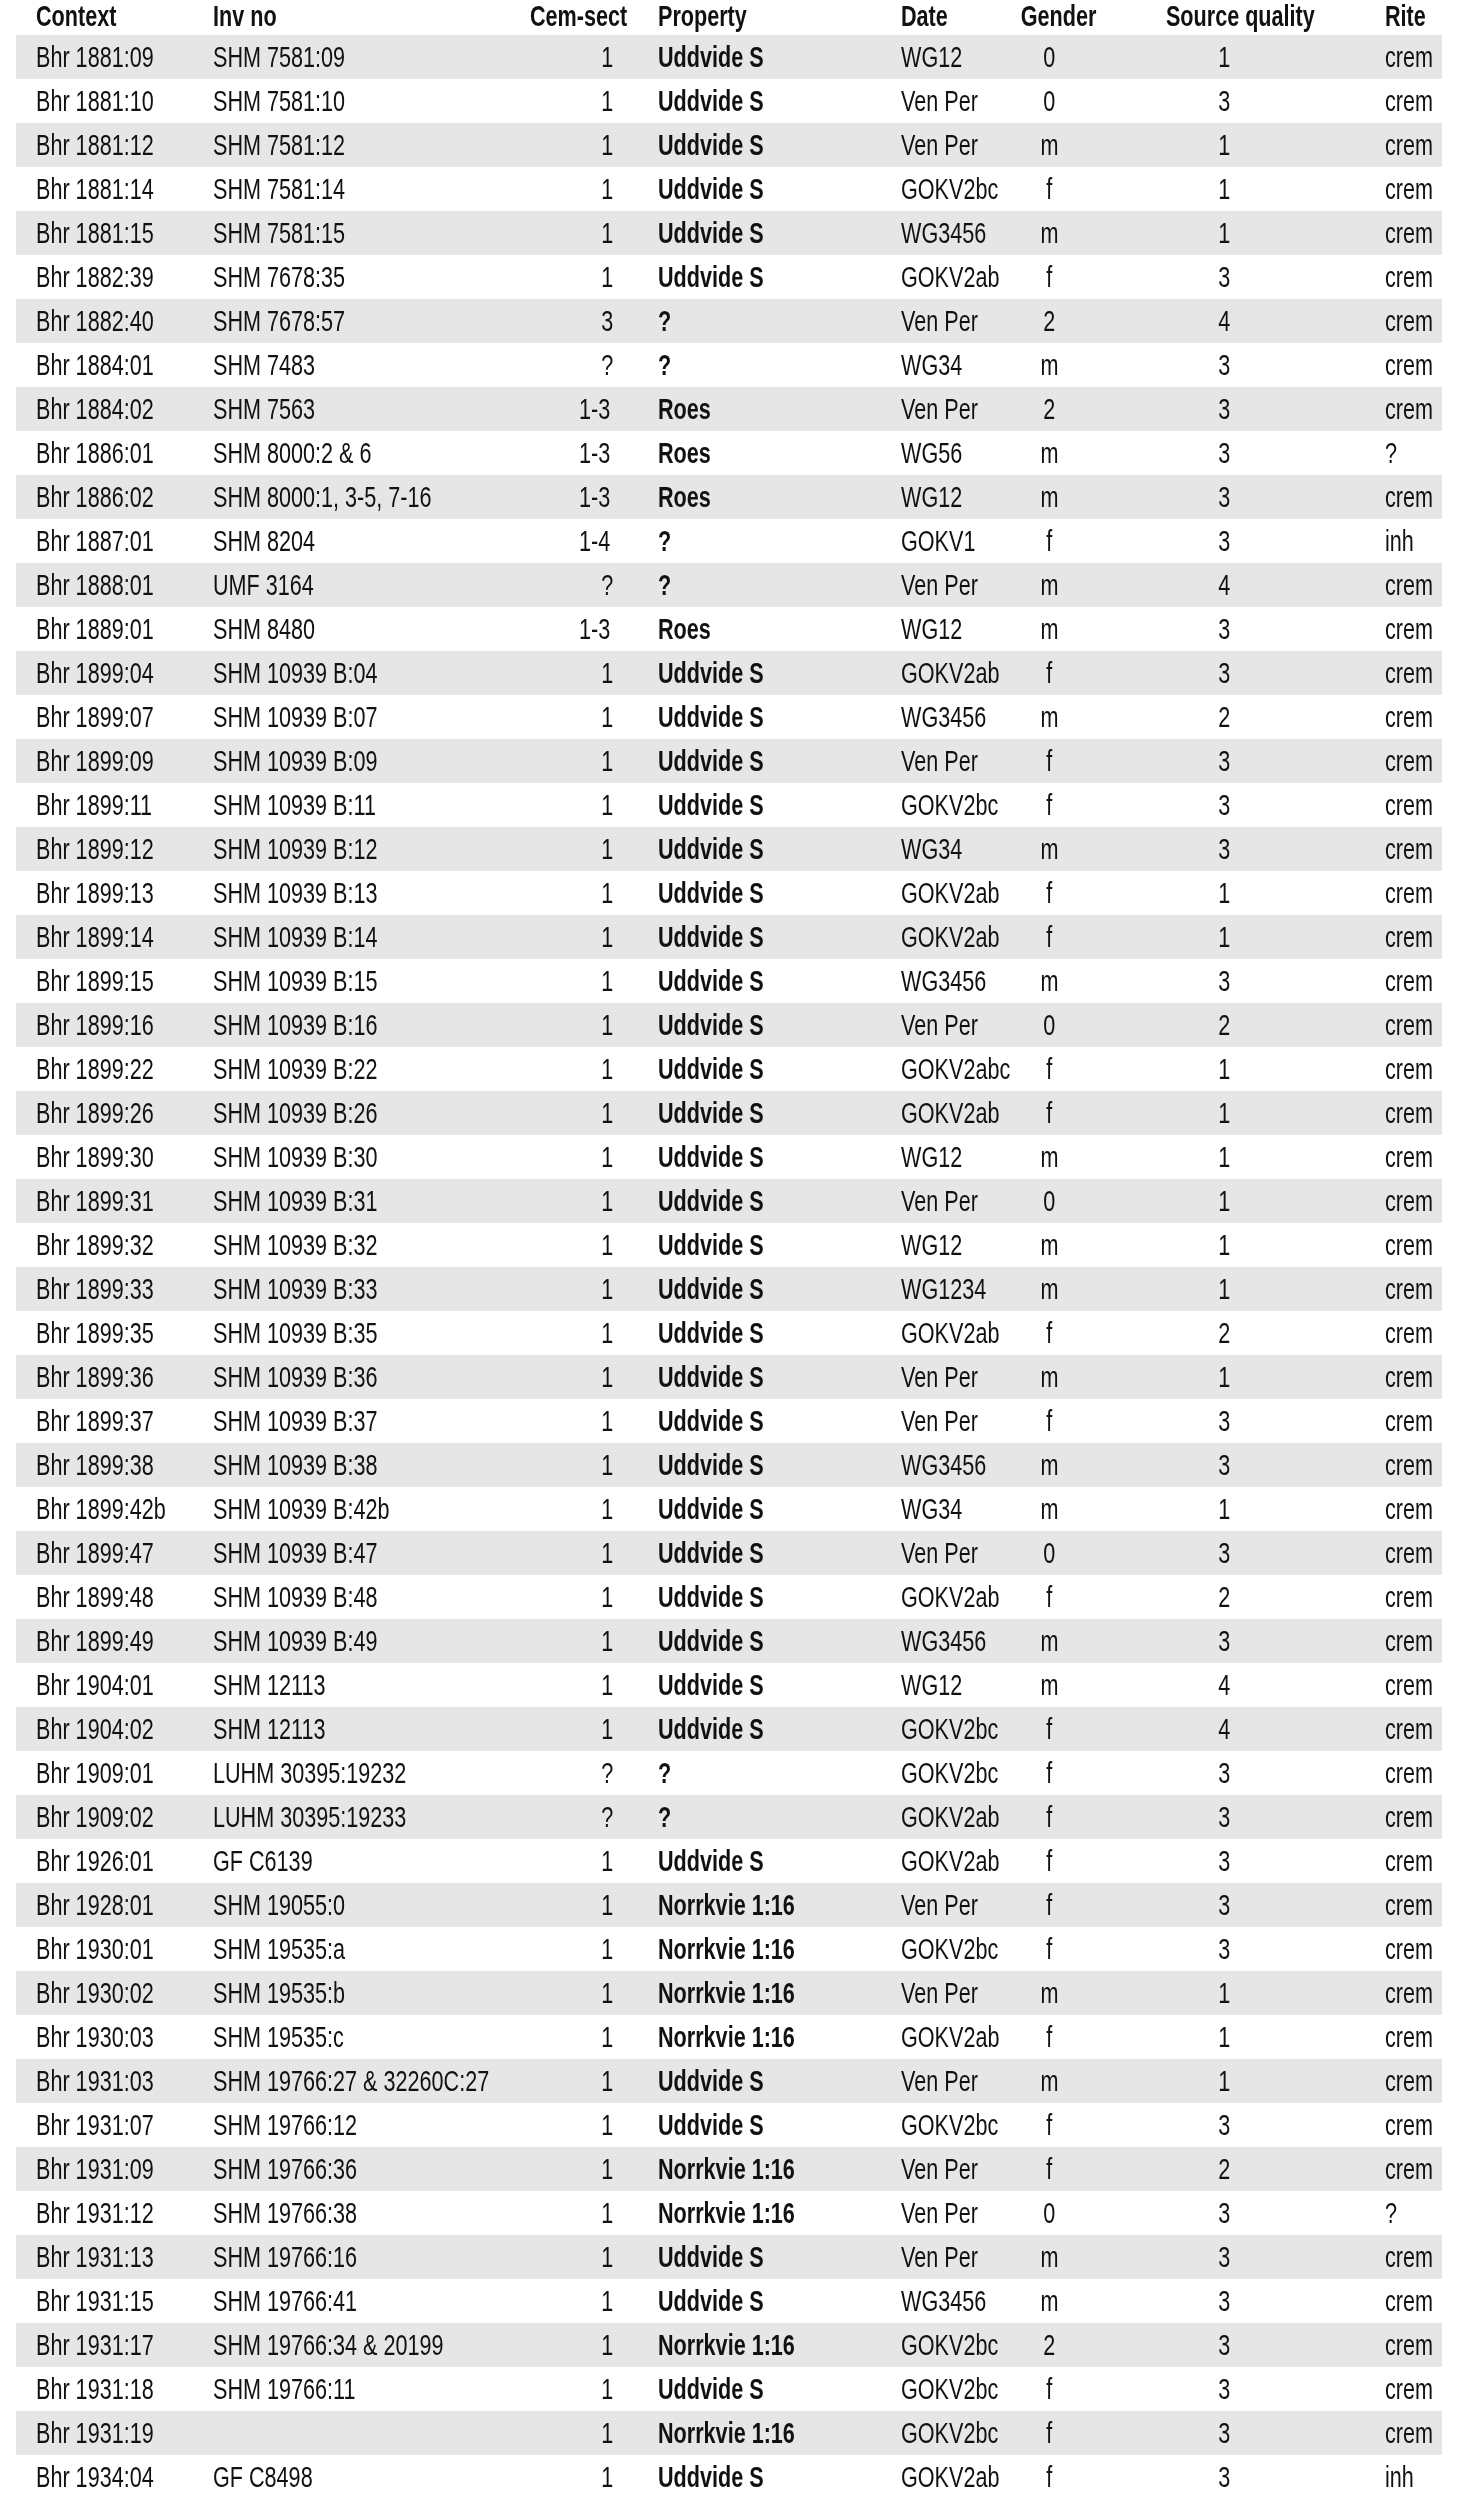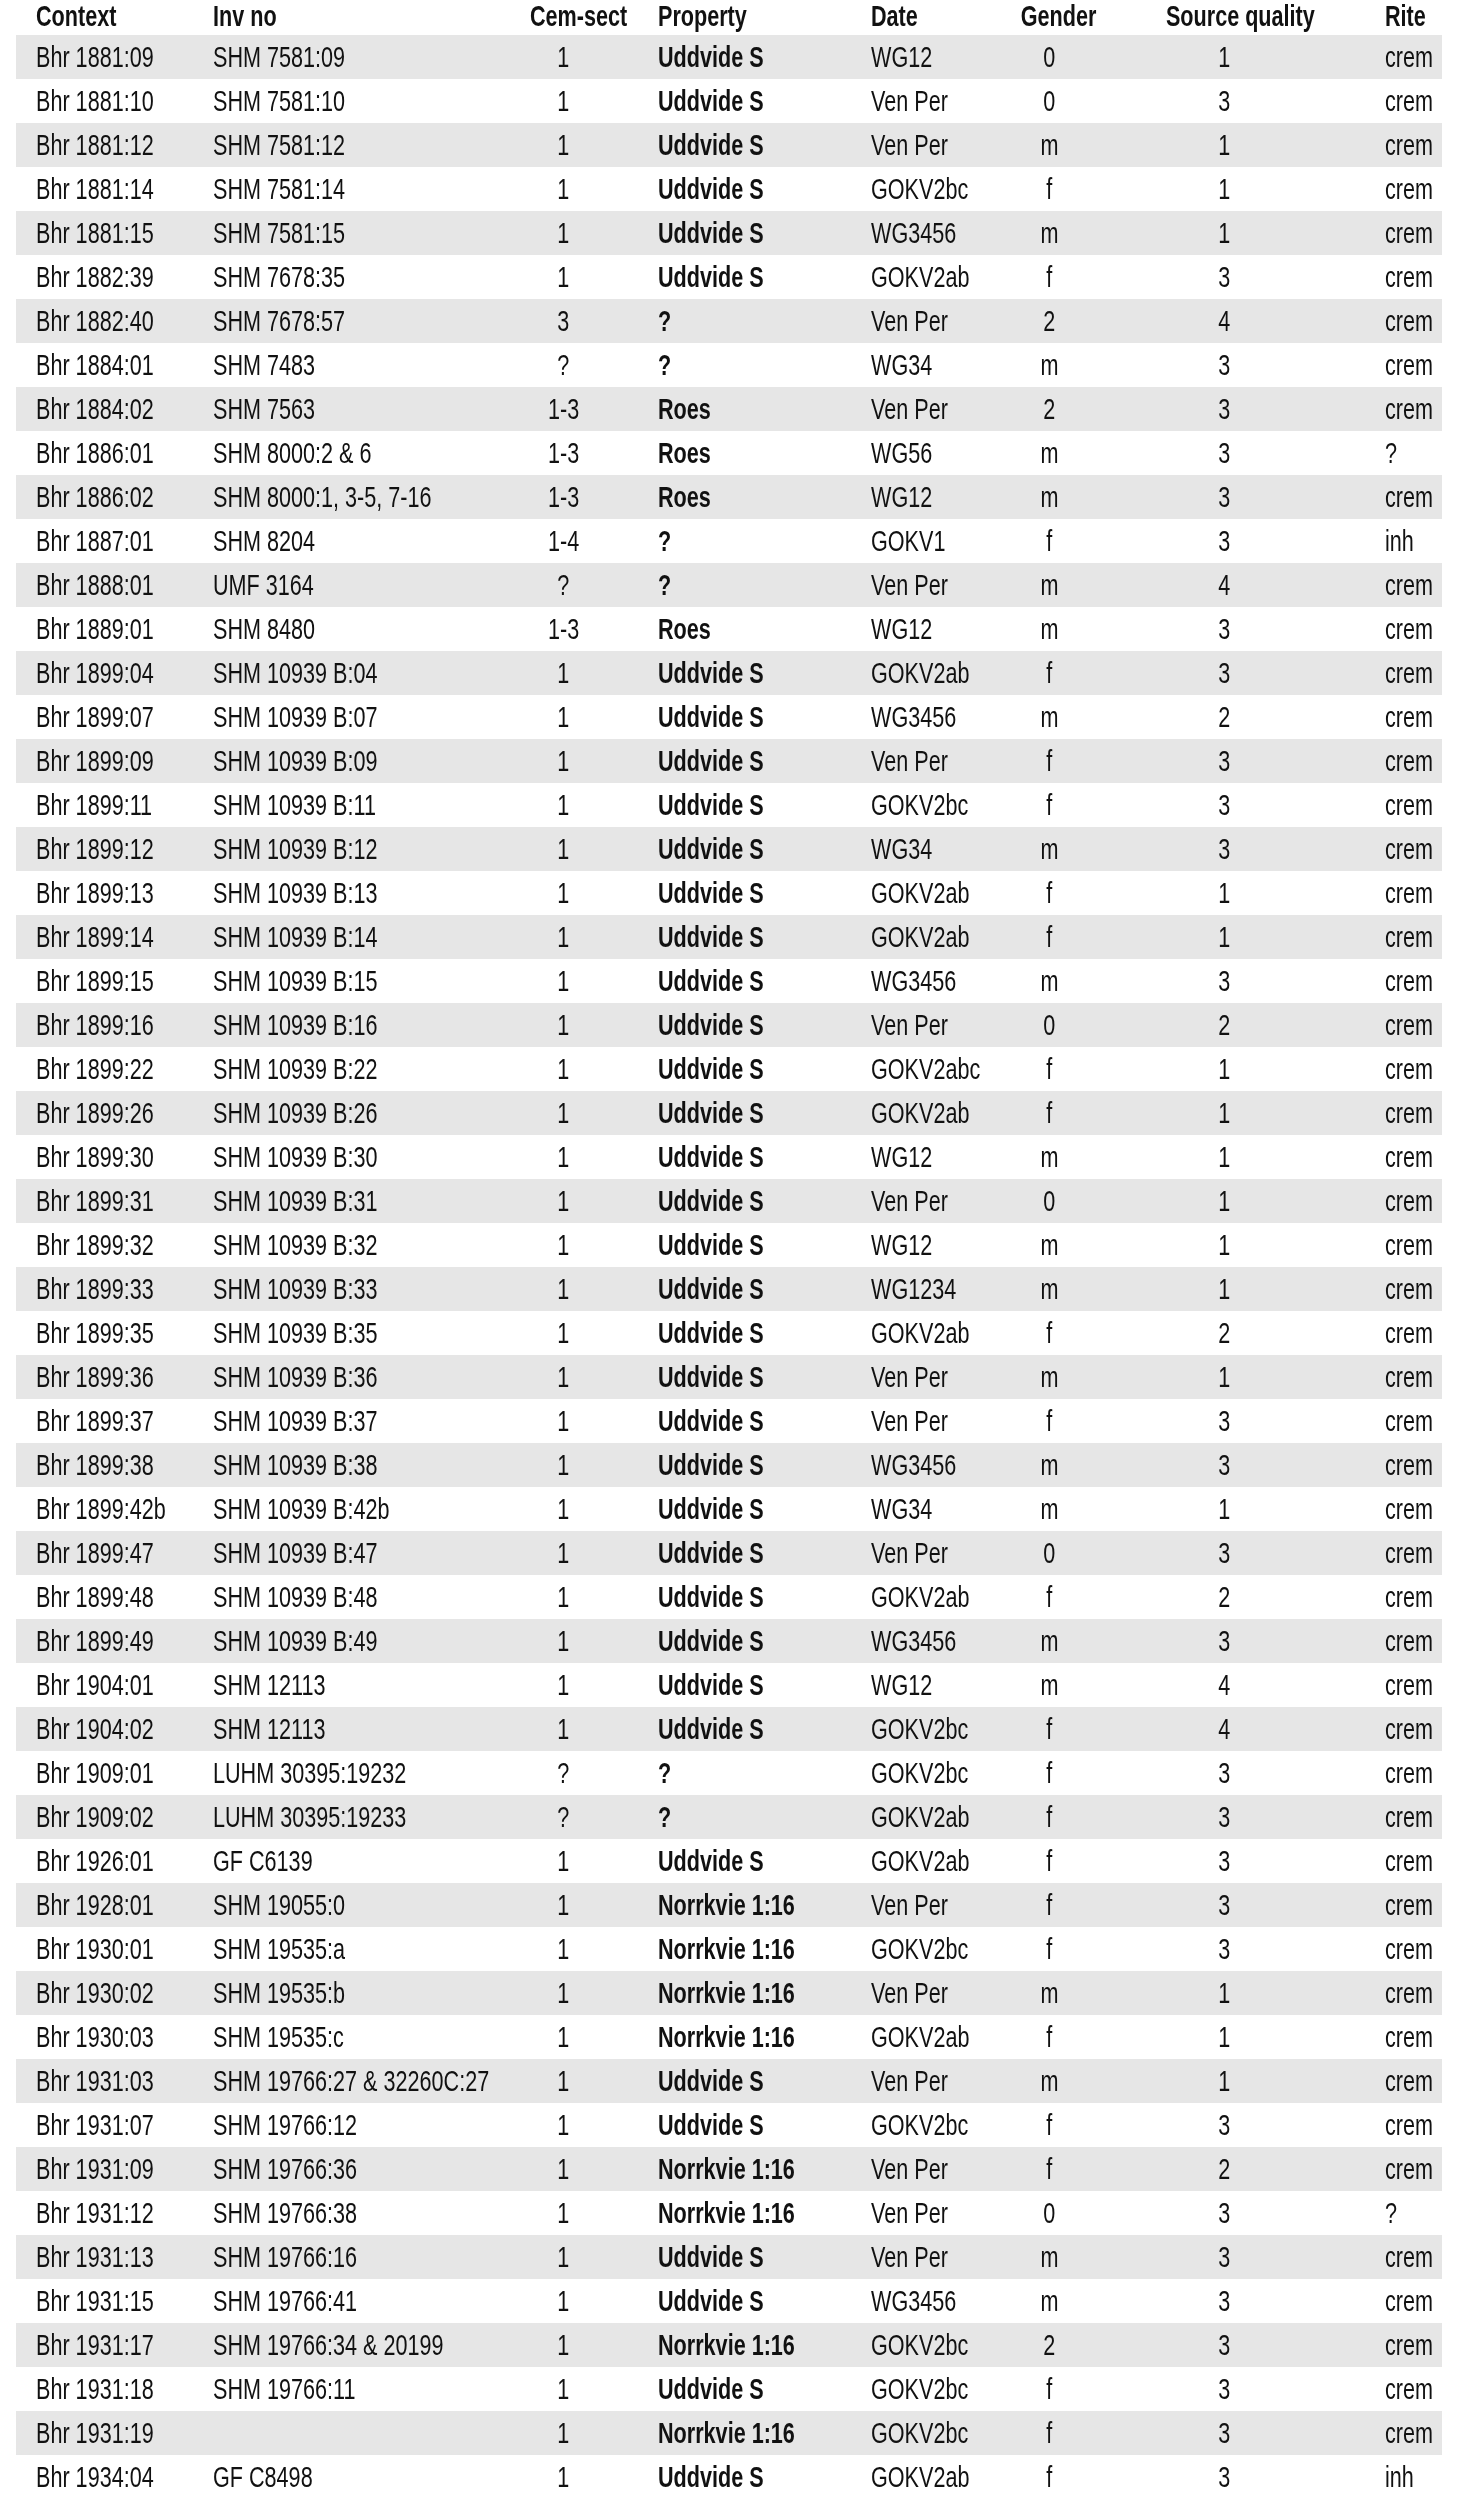--- a/index.html
+++ b/index.html
@@ -8,23 +8,23 @@
   .row{position:relative;height:44px;}
   .hdr{height:35px;}
   .row.striped .bg{position:absolute;left:15.7px;width:1426px;top:0;height:44px;background:#e6e6e6;}
   .cell{position:absolute;top:0;height:44px;line-height:44px;white-space:nowrap;font-size:30px;}
   .hdr .cell{height:35px;line-height:31.5px;font-weight:bold;font-size:30px;}
   .txt{display:inline-block;transform:scaleX(0.72);transform-origin:left center;}
   .c .txt{transform-origin:center center;}
   .c{text-align:center;}
   .col-context{left:36px;}
   .col-inv{left:213px;}
-  .col-cem{left:511px;width:105px;}
+  .col-cem{left:511px;width:105px;text-align:right;}
   .col-prop{left:658px;font-weight:bold;}
-  .col-date{left:871px;text-align:center;}
+  .col-date{left:901px;text-align:center;}
   .col-gender{left:1006px;width:87px;}
   .col-sq{left:1137px;width:175px;}
   .col-rite{left:1385px;}
 </style>
 </head>
 <body>
 
 <div class="tbl">
   <div class="row hdr">
     <div class="cell col-context"><span class="txt">Context</span></div>

